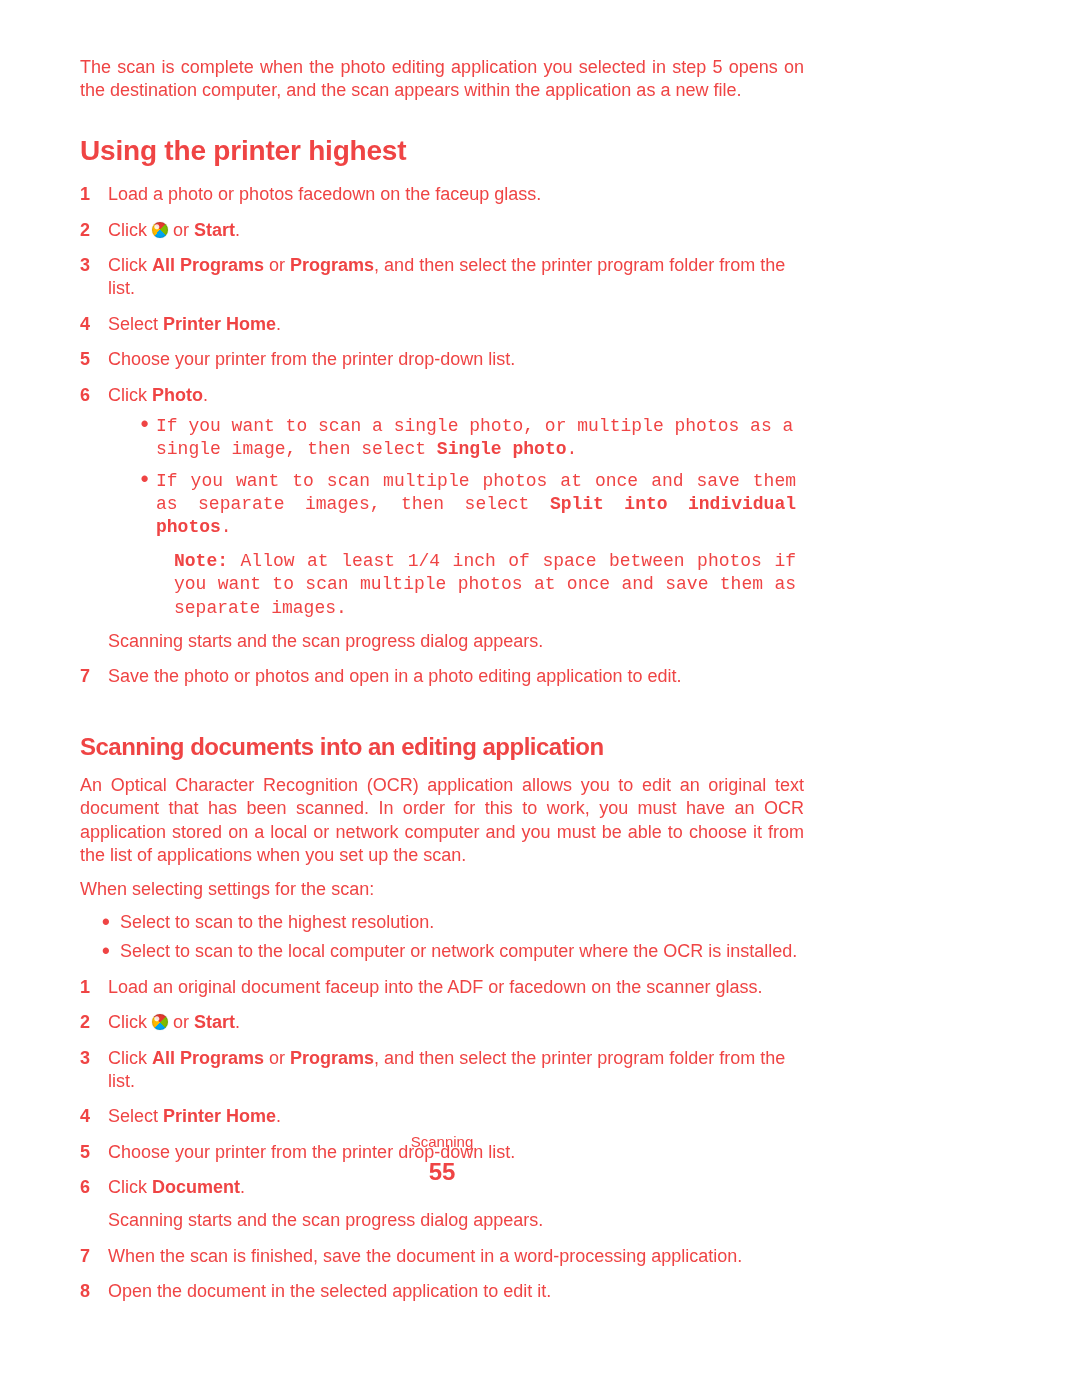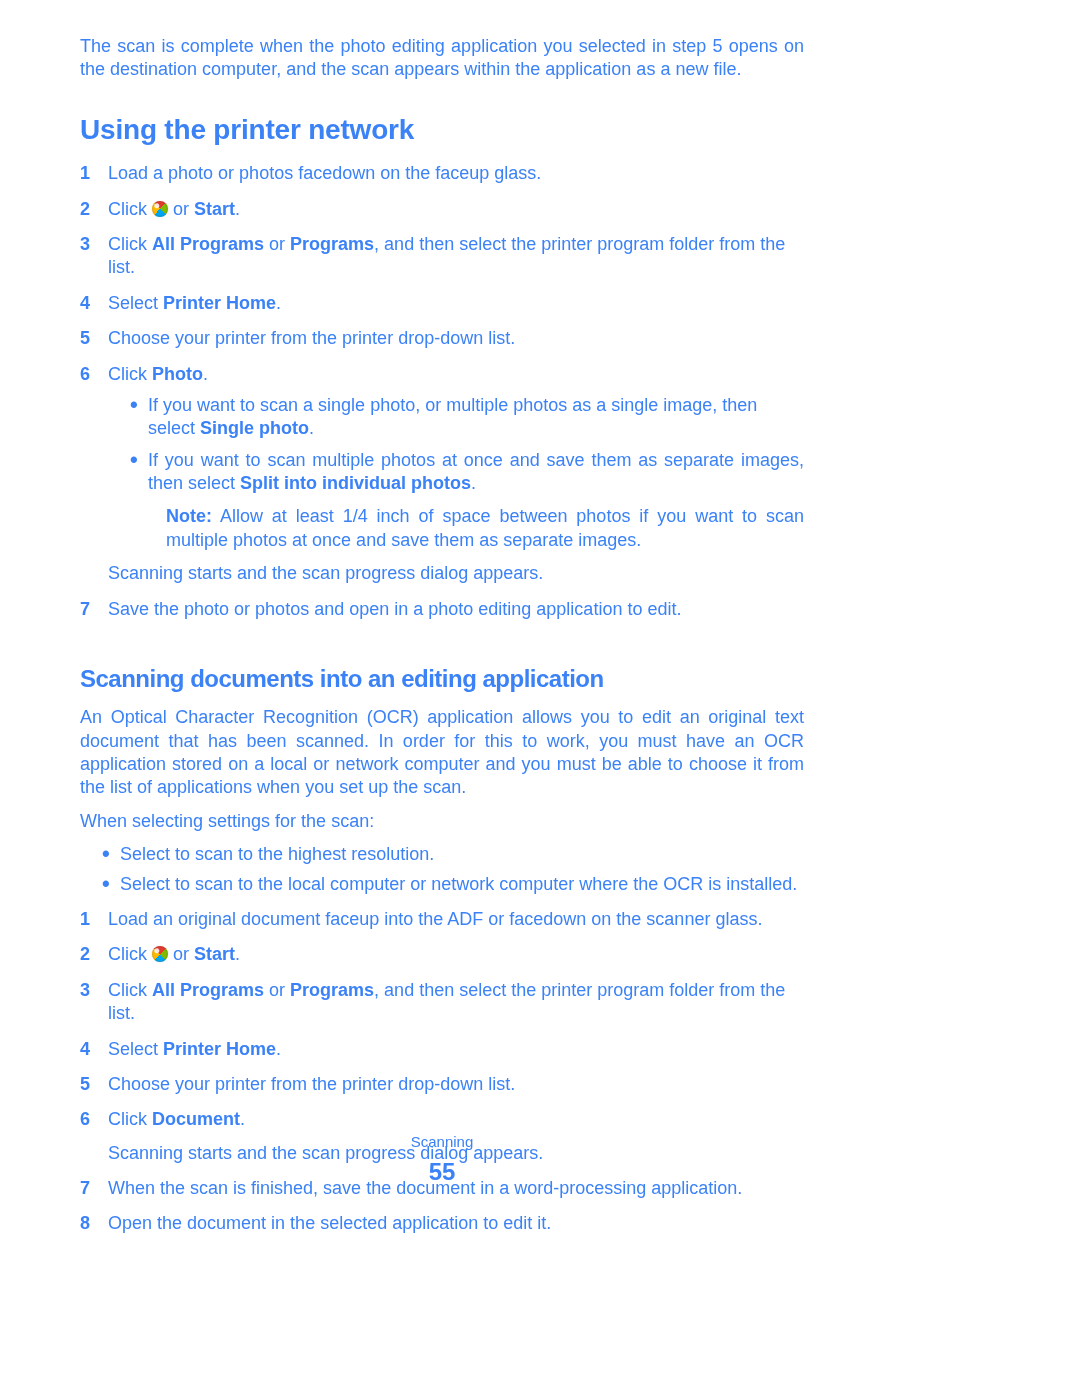--- a/index.html
+++ b/index.html
@@ -6,23 +6,23 @@
   html, body {
     margin: 0;
     padding: 0;
     background: #fff;
     width: 1080px;
   }
   .page {
     box-sizing: border-box;
     width: 884px;
     min-height: 1397px;
-    padding: 35px 80px 40px 80px;
+    padding: 56px 80px 40px 80px;
     font-family: "Segoe UI", "Myriad Pro", Arial, sans-serif;
-    color: #3b82f6;
+    color: #ef4444;
     font-size: 18px;
     line-height: 1.3;
     position: relative;
   }
   .intro {
     margin: 0 0 30px 0;
     text-align: justify;
   }
   h2.subheading {
     font-family: "Trebuchet MS", "Segoe UI", Arial, sans-serif;
@@ -59,21 +59,22 @@
     font-size: 18px;
   }
   ul.bullets {
     list-style: none;
     padding: 0;
     margin: 4px 0 0 22px;
   }
   ul.bullets > li {
     position: relative;
     padding-left: 18px;
-    margin: 8px 0;
+    margin: 8px 8px;
+    font-family: Liberation Mono, monospace;
   }
   ul.bullets > li::before {
     content: "•";
     position: absolute;
     left: 0;
     top: -3px;
     font-size: 22px;
     font-weight: 900;
   }
   ul.bullets-top {
@@ -136,21 +137,21 @@
     font-size: 24px;
   }
 </style>
 </head>
 <body>
 
 <div class="page">
 
   <p class="intro justify">The scan is complete when the photo editing application you selected in step 5 opens on the destination computer, and the scan appears within the application as a new file.</p>
 
-  <h2 class="subheading">Using the printer network</h2>
+  <h2 class="subheading">Using the printer highest</h2>
 
   <ol class="steps">
     <li><span>Load a photo or photos facedown on the faceup glass.</span></li>
 
     <li>
       <span>Click </span><span class="win-orb"></span><span> or </span><span class="b">Start</span><span>.</span>
     </li>
 
     <li>
       <span>Click </span><span class="b">All Programs</span><span> or </span><span class="b">Programs</span><span>, and then select the printer program folder from the list.</span>

